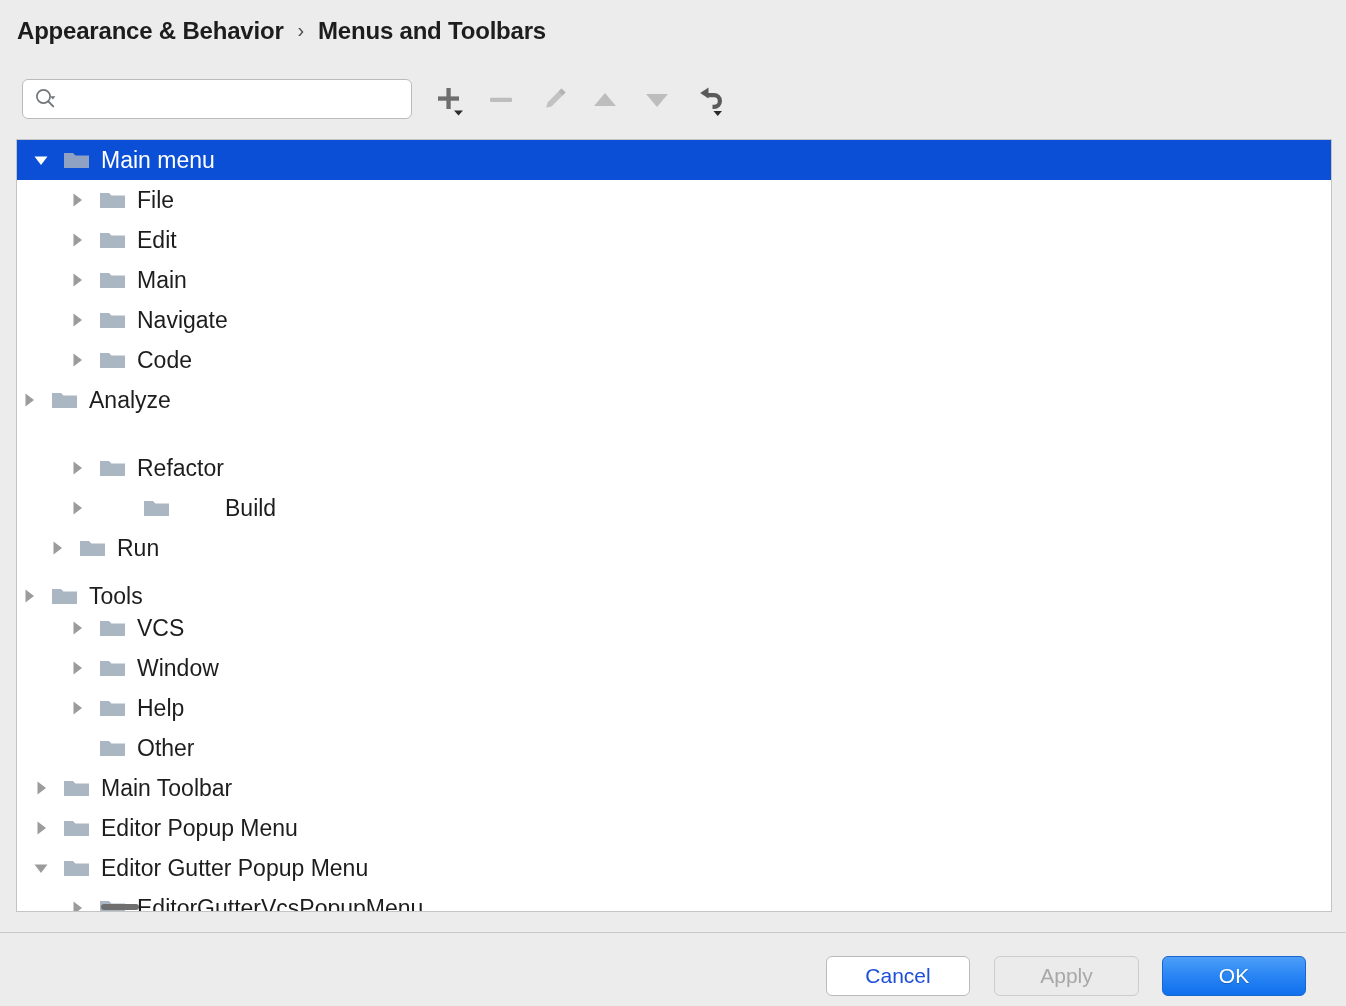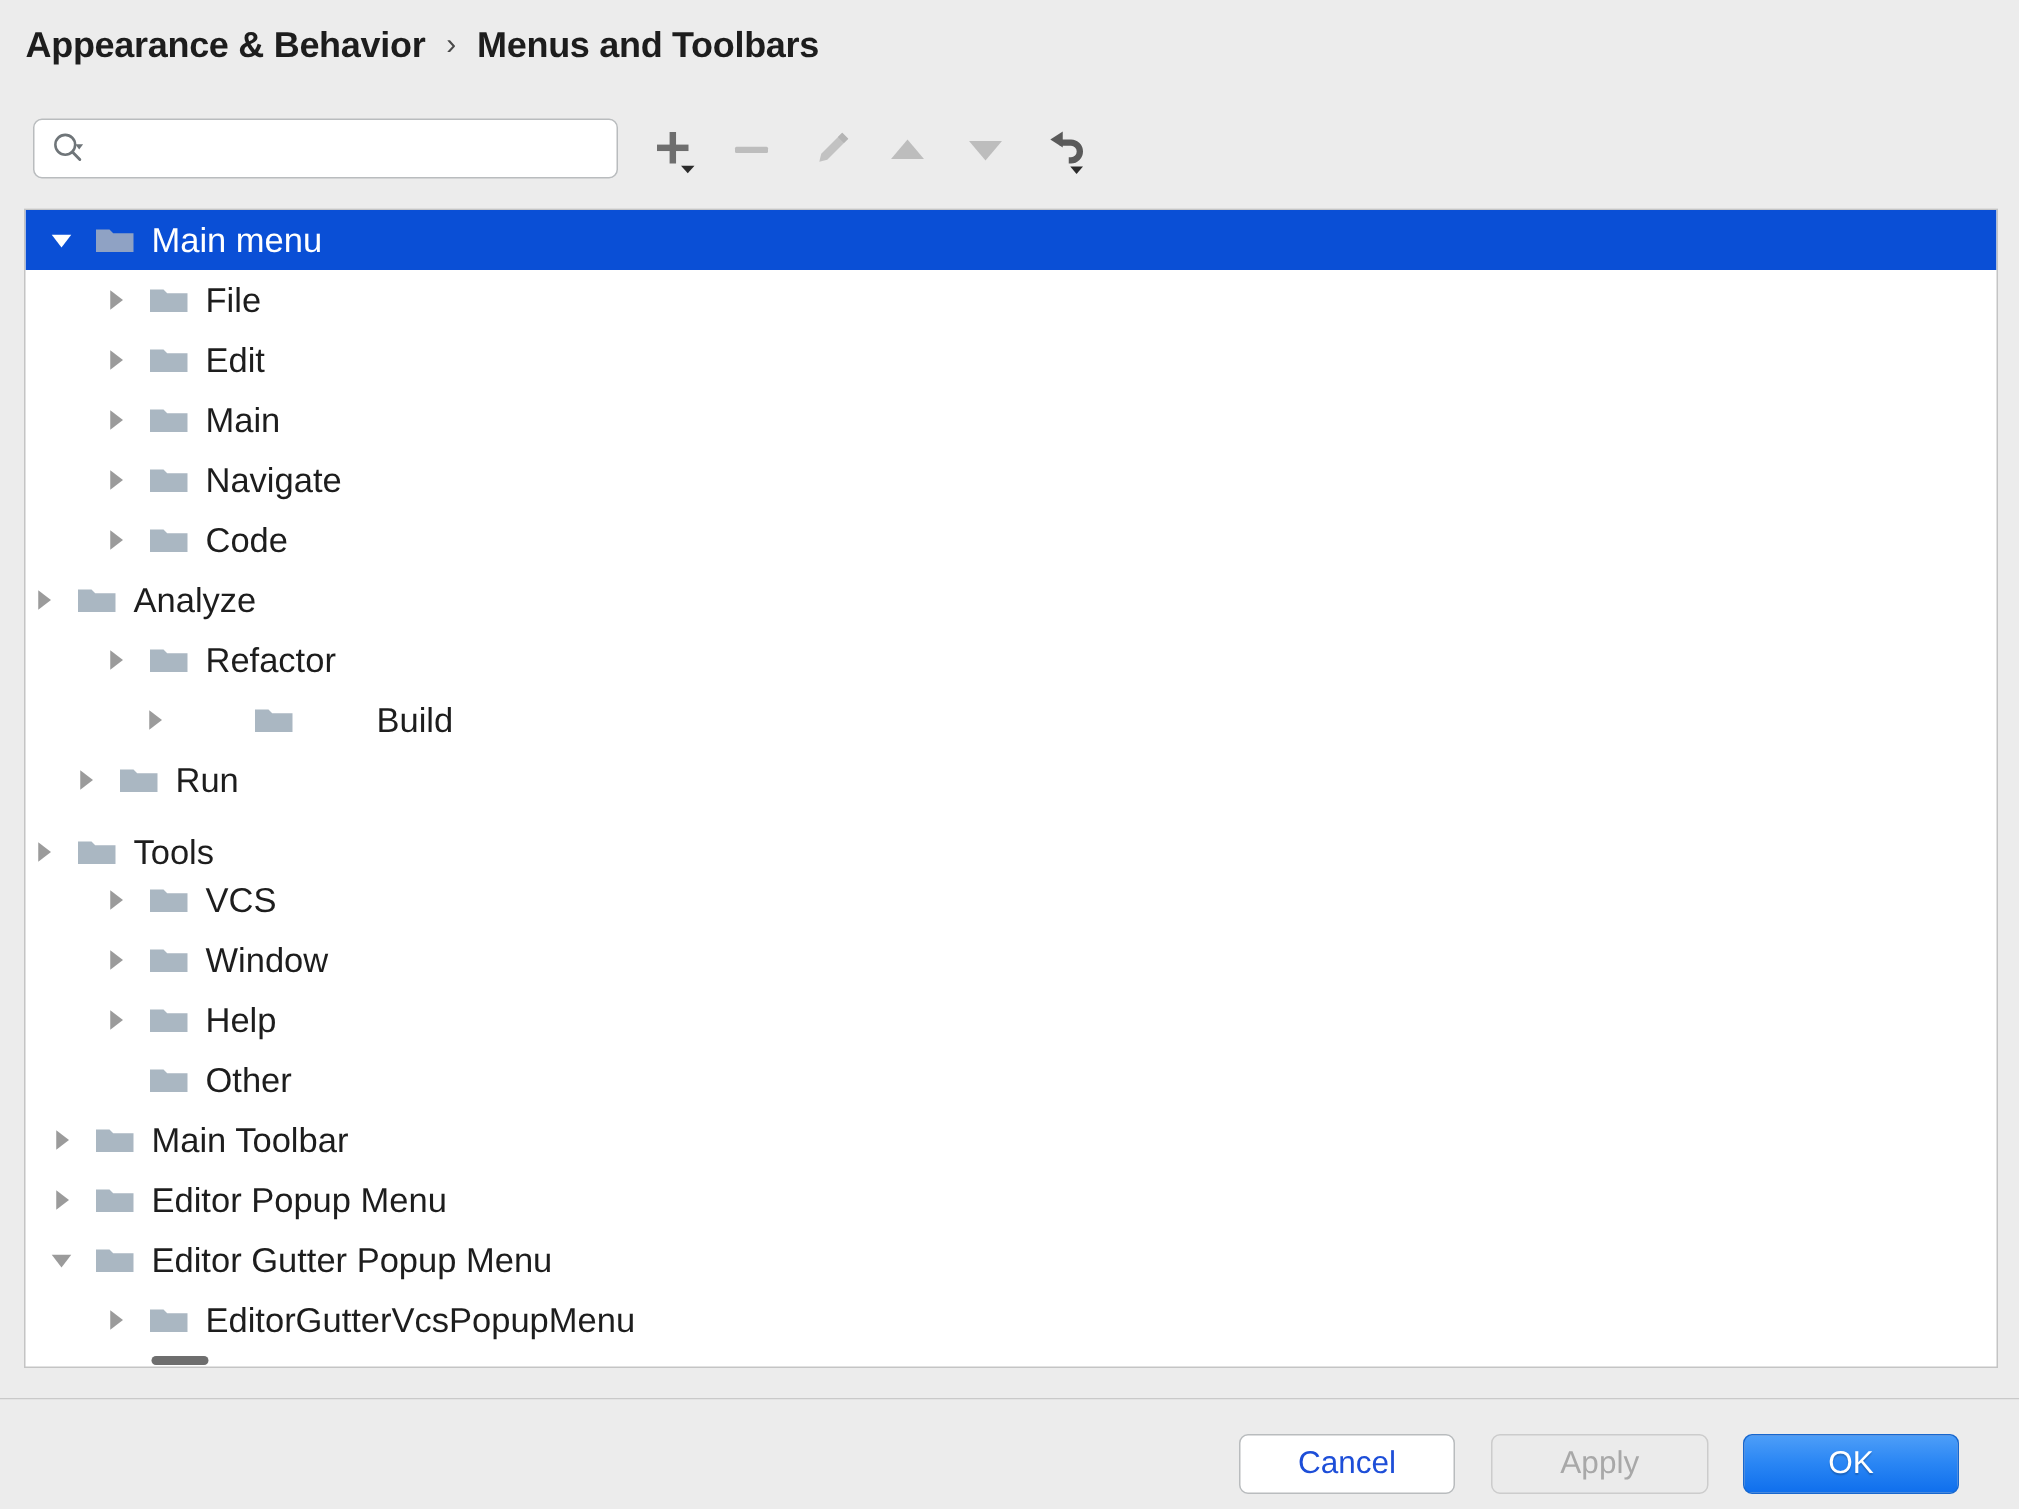--- a/index.html
+++ b/index.html
@@ -361,34 +361,34 @@
             <path d="M7.5 4.5 L7.5 17.5 L16 11 Z" fill="#9b9b9b"></path>
           </svg>
         </span>
         <span class="folder-ico">
           <svg width="28" height="22" viewBox="0 0 28 22">
             <path d="M1 4 L10 4 L12.5 6.5 L26 6.5 L26 19 L1 19 Z" fill="#aab7c2"></path>
           </svg>
         </span>
         <span class="tree-label">Analyze</span>
       </div>
-      <div class="tree-row" style="padding-left: 48px;">
+      <div class="tree-row" style="padding-left: 48px; margin-top: 28px;">
         <span class="twisty">
           <svg width="22" height="22" viewBox="0 0 22 22">
             <path d="M7.5 4.5 L7.5 17.5 L16 11 Z" fill="#9b9b9b"></path>
           </svg>
         </span>
         <span class="folder-ico">
           <svg width="28" height="22" viewBox="0 0 28 22">
             <path d="M1 4 L10 4 L12.5 6.5 L26 6.5 L26 19 L1 19 Z" fill="#aab7c2"></path>
           </svg>
         </span>
         <span class="tree-label">Refactor</span>
       </div>
-      <div class="tree-row" style="padding-left: 74px; gap: 44px;">
+      <div class="tree-row" style="padding-left: 48px; gap: 44px;">
         <span class="twisty">
           <svg width="22" height="22" viewBox="0 0 22 22">
             <path d="M7.5 4.5 L7.5 17.5 L16 11 Z" fill="#9b9b9b"></path>
           </svg>
         </span>
         <span class="folder-ico">
           <svg width="28" height="22" viewBox="0 0 28 22">
             <path d="M1 4 L10 4 L12.5 6.5 L26 6.5 L26 19 L1 19 Z" fill="#aab7c2"></path>
           </svg>
         </span>

